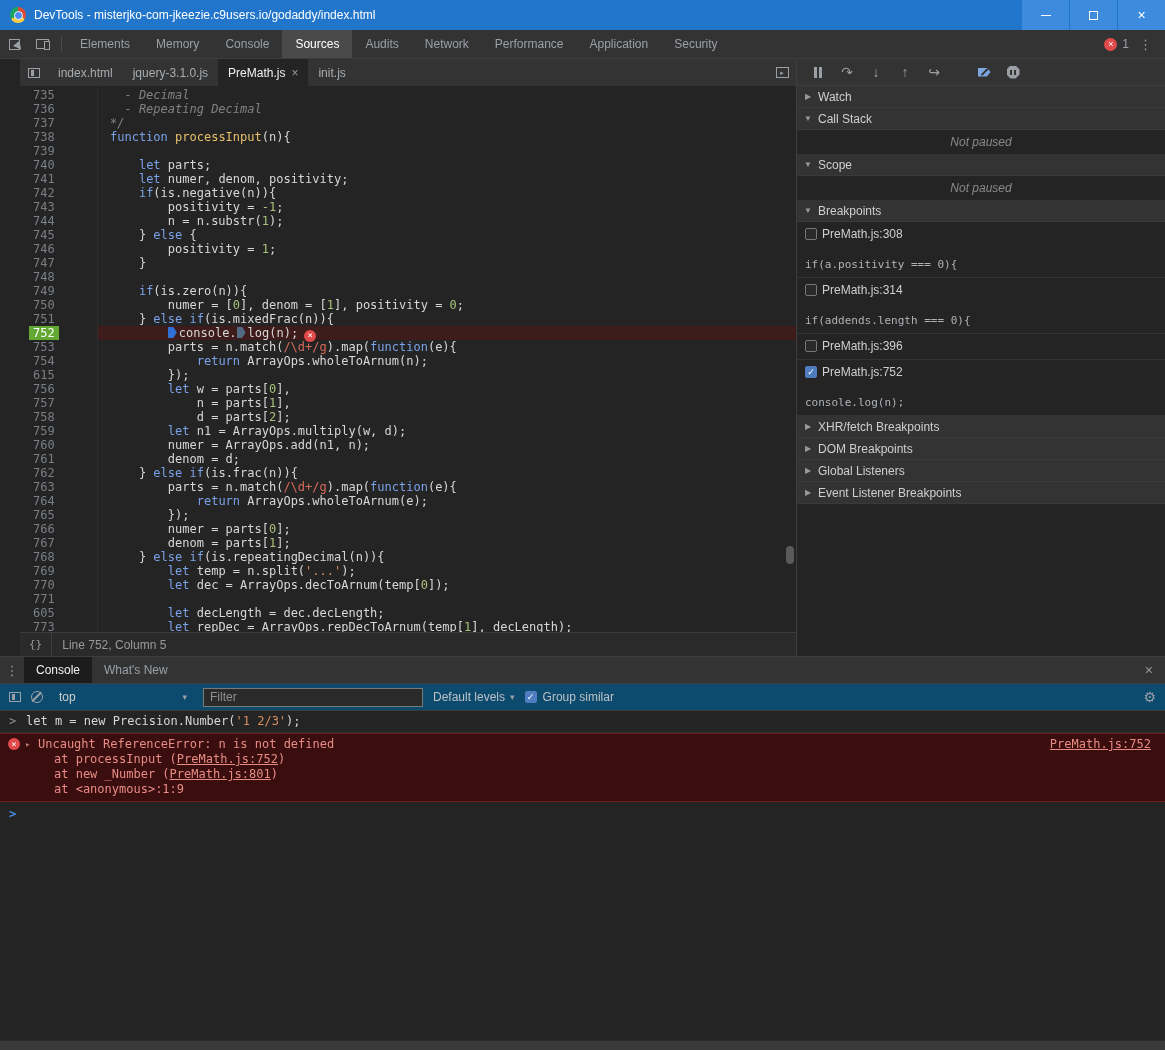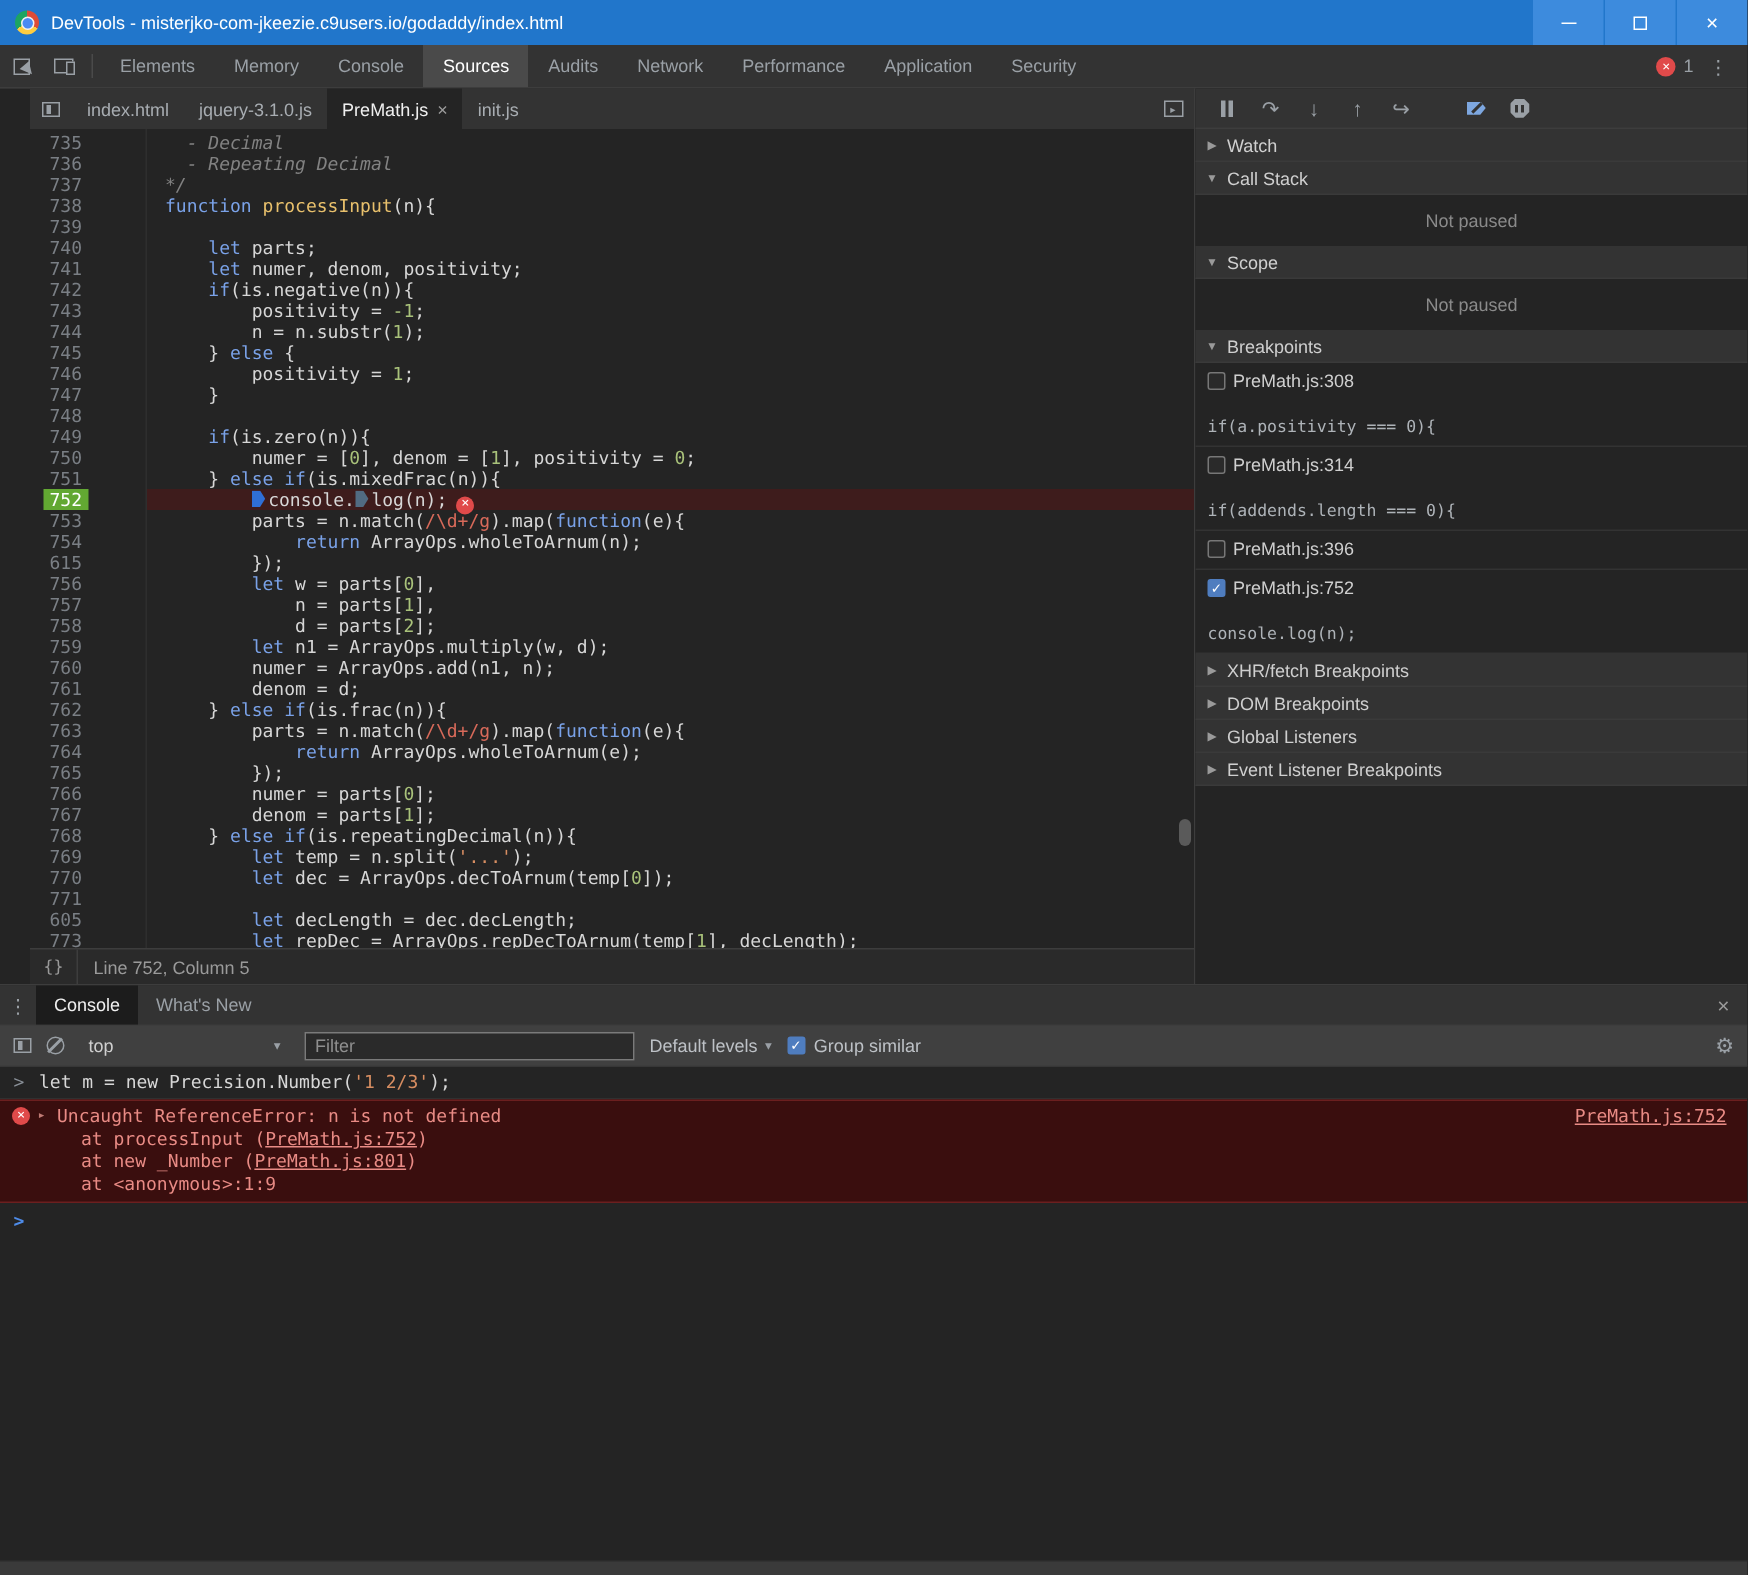--- a/index.html
+++ b/index.html
@@ -83,36 +83,36 @@
   .dbg-icon { width:26px; height:24px; display:flex; align-items:center; justify-content:center; color:#9aa0a6; font-size:14px; }
   .pauseico { display:flex; gap:2px; }
   .pauseico i { width:3px; height:11px; background:#9aa0a6; display:block; }
   .deact { width:13px; height:9px; background:#7da7e0; clip-path:polygon(0 0,72% 0,100% 50%,72% 100%,0 100%); display:flex; align-items:center; justify-content:center; }
   .deact i { width:9px; height:1.5px; background:#333; transform:rotate(-45deg); display:block; }
   .octa { width:13px; height:13px; background:#9aa0a6; clip-path:polygon(30% 0,70% 0,100% 30%,100% 70%,70% 100%,30% 100%,0 70%,0 30%); display:flex; align-items:center; justify-content:center; gap:1.5px; }
   .octa i { width:2px; height:5px; background:#333; display:block; }
   .dbg-gap { width:18px; }
   .sect-h { height:22px; flex:none; background:#333333; border-bottom:1px solid #3a3a3a; display:flex; align-items:center; padding-left:6px; gap:5px; font-size:12px; color:#cfcfcf; }
   .tri { font-size:8px; color:#9a9a9a; width:10px; text-align:center; }
-  .not-paused { height:34px; flex:none; display:flex; align-items:center; justify-content:center; color:#8a8a8a; font-size:12px; background:#242424; }
+  .not-paused { height:24px; flex:none; display:flex; align-items:center; justify-content:center; color:#8a8a8a; font-style:italic; font-size:12px; background:#242424; }
   .bp-item { padding:4px 8px 5px; border-bottom:1px solid #333333; background:#242424; }
   .bp-top { display:flex; align-items:center; gap:5px; font-size:12px; color:#cfcfcf; height:16px; }
   .cb { width:12px; height:12px; flex:none; border:1px solid #777; border-radius:2px; background:#2a2a2a; display:inline-flex; align-items:center; justify-content:center; font-size:9px; line-height:1; color:#fff; }
   .cb.checked { background:#4f7dbf; border-color:#4f7dbf; }
   .bp-code { font-family:"DejaVu Sans Mono",monospace; font-size:11px; line-height:14px; color:#aeb3b8; margin-top:16px; white-space:pre; overflow:hidden; }
   .sidebar-rest { flex:1; background:#242424; }
 
   
   .drawer { height:394px; flex:none; border-top:1px solid #3d3d3d; display:flex; flex-direction:column; background:#242424; }
   .drawer-tabbar { height:27px; flex:none; background:#333333; border-bottom:1px solid #3d3d3d; display:flex; align-items:stretch; font-size:12px; color:#9aa0a6; }
   .dt-kebab { width:24px; display:flex; align-items:center; justify-content:center; font-size:13px; }
   .dtab { padding:0 12px; display:flex; align-items:center; }
   .dtab.active { background:#1c1c1c; color:#f0f0f0; }
   .drawer-close { margin-left:auto; display:flex; align-items:center; padding:0 12px; font-size:14px; color:#9a9a9a; }
-  .console-toolbar { height:27px; flex:none; background:#404040; border-bottom:1px solid #3d3d3d; display:flex; align-items:center; gap:10px; padding:0 9px; font-size:12px; color:#bdc1c6; }
+  .console-toolbar { height:27px; flex:none; background:#0c4a6e; border-bottom:1px solid #3d3d3d; display:flex; align-items:center; gap:10px; padding:0 9px; font-size:12px; color:#bdc1c6; }
   .clear-icon { width:12px; height:12px; border:1.5px solid #9aa0a6; border-radius:50%; position:relative; display:block; }
   .clear-icon::after { content:""; position:absolute; left:-2px; top:4px; width:13px; height:1.5px; background:#9aa0a6; transform:rotate(-45deg); }
   .ctx { width:140px; height:20px; display:flex; align-items:center; justify-content:space-between; padding:0 6px; color:#cfcfcf; }
   .dd-arrow { font-size:9px; color:#9aa0a6; }
   .filter-input { width:220px; height:19px; background:#2a2a2a; border:1px solid #7a7a7a; color:#e8e8e8; font-size:12px; padding:0 6px; font-family:"Liberation Sans",sans-serif; }
   .filter-input::placeholder { color:#8f8f8f; }
   .levels { display:flex; align-items:center; gap:5px; }
   .group-sim { display:flex; align-items:center; gap:6px; }
   .gear { margin-left:auto; color:#9aa0a6; font-size:14px; }
 

